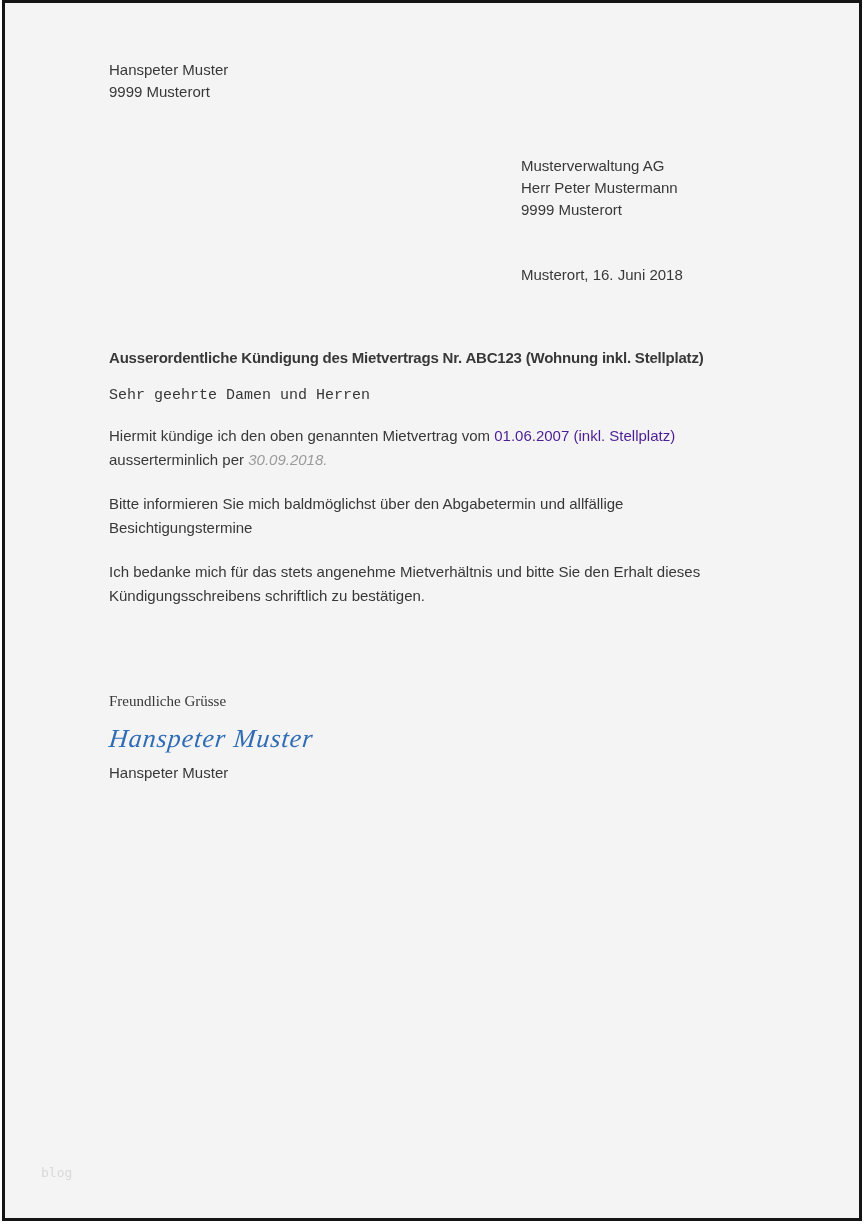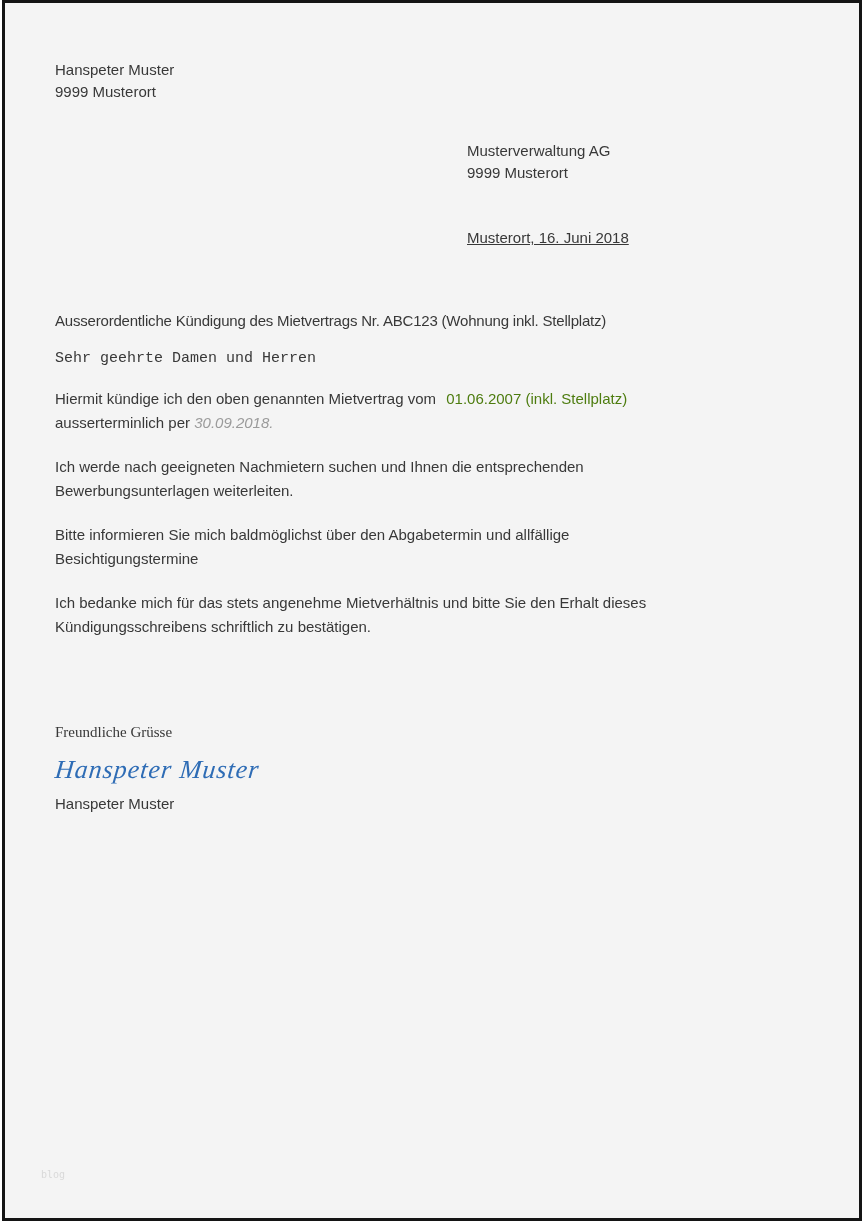--- a/index.html
+++ b/index.html
@@ -15,38 +15,37 @@
     left: 2px;
     top: 0px;
     right: 6px;
     bottom: 6px;
     background: #f4f4f4;
     border: 3px solid #141414;
     box-sizing: border-box;
     overflow: hidden;
   }
   .content {
-    padding: 56px 95px 0 50px;
+    padding: 56px 95px 0 104px;
     color: #383838;
     font-size: 15px;
   }
   .address-block { line-height: 22px; }
   .recipient-block {
-    margin-top: 37px;
+    margin-top: 52px;
     margin-left: 412px;
     line-height: 22px;
   }
   .date-line {
     margin-top: 45px;
     margin-left: 412px;
-    text-decoration: underline;
   }
   .subject-line {
     margin-top: 66px;
-    font-weight: normal;
+    font-weight: bold;
     white-space: nowrap;
     letter-spacing: -0.2px;
   }
   .salutation { margin-top: 21px; font-family: Liberation Mono, monospace; }
   p.para {
     margin: 20px 0 0 0;
     line-height: 24px;
     max-width: 662px;
   }
   .closing { margin-top: 85px; font-family: Liberation Serif, serif; }
@@ -57,50 +56,50 @@
     font-size: 26px;
     letter-spacing: 1px;
     display: inline-block;
     transform: skewX(-6deg);
   }
   .sig-name { margin-top: 10px; }
   .watermark {
     position: absolute;
     left: 36px;
     bottom: 38px;
-    font-size: 10px;
+    font-size: 13px;
     font-family: "DejaVu Sans Mono", monospace;
     color: #d9d9d9;
   }
 </style>
 </head>
 <body>
 
 <div class="page">
   <div class="content">
 
     <div class="address-block">
       <div>Hanspeter Muster</div>
       <div>9999 Musterort</div>
     </div>
 
     <div class="recipient-block">
       <div>Musterverwaltung AG</div>
+      <div>Herr Peter Mustermann</div>
       <div>9999 Musterort</div>
     </div>
 
     <div class="date-line">Musterort, 16. Juni 2018</div>
 
     <div class="subject-line">Ausserordentliche Kündigung des Mietvertrags Nr. ABC123 (Wohnung inkl. Stellplatz)</div>
 
     <div class="salutation">Sehr geehrte Damen und Herren</div>
 
-    <p class="para"><span>Hiermit kündige ich den oben genannten Mietvertrag vom </span><span style="color: #4d7c0f; margin-left: 6px;">01.06.2007 (inkl. Stellplatz)</span><span> ausserterminlich per </span><span style="color: rgb(155, 155, 155); font-style: italic;">30.09.2018.</span></p>
+    <p class="para"><span>Hiermit kündige ich den oben genannten Mietvertrag vom </span><span style="color: #4c1d95;">01.06.2007 (inkl. Stellplatz)</span><span> ausserterminlich per </span><span style="color: rgb(155, 155, 155); font-style: italic;">30.09.2018.</span></p>
 
-    <p class="para">Ich werde nach geeigneten Nachmietern suchen und Ihnen die entsprechenden Bewerbungsunterlagen weiterleiten.</p>
 
     <p class="para">Bitte informieren Sie mich baldmöglichst über den Abgabetermin und allfällige Besichtigungstermine</p>
 
     <p class="para">Ich bedanke mich für das stets angenehme Mietverhältnis und bitte Sie den Erhalt dieses Kündigungsschreibens schriftlich zu bestätigen.</p>
 
     <div class="closing">Freundliche Grüsse</div>
 
     <div>
       <span class="signature" style="color: rgb(46, 108, 181);">Hanspeter Muster</span>
     </div>

